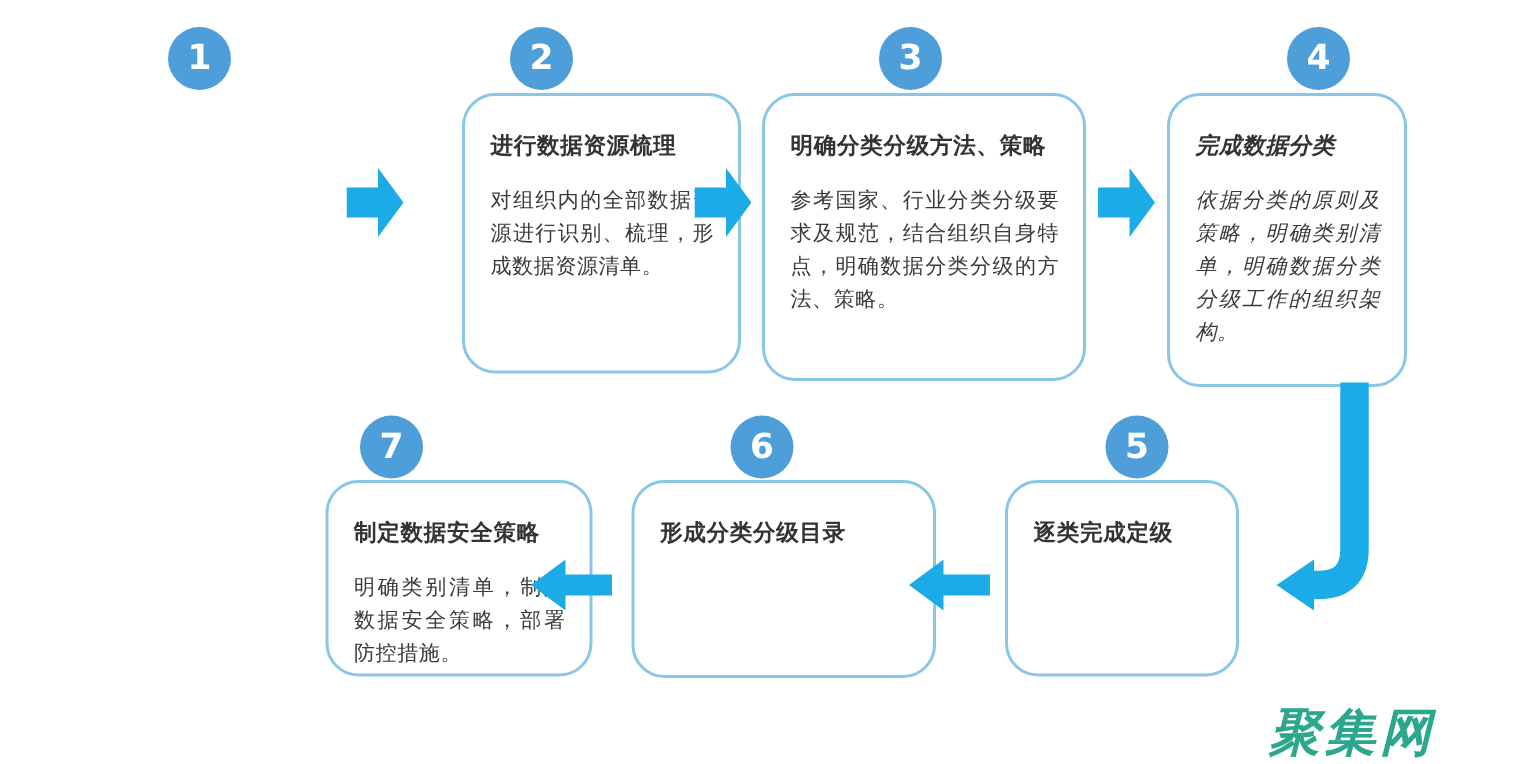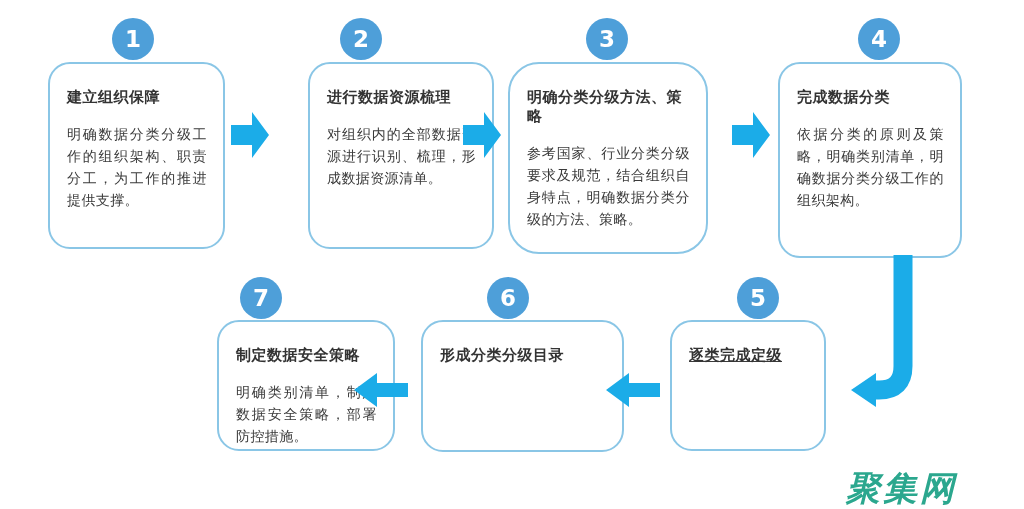--- a/index.html
+++ b/index.html
@@ -63,43 +63,39 @@
   .c1 { left: 112px; top: 18px; }
   .c2 { left: 340px; top: 18px; }
   .c3 { left: 586px; top: 18px; }
   .c4 { left: 858px; top: 18px; }
   .c5 { left: 737px; top: 277px; }
   .c6 { left: 487px; top: 277px; }
   .c7 { left: 240px; top: 277px; }
   
   .b1 { left: 48px;  top: 62px;  width: 177px; height: 187px; }
   .b2 { left: 272px; top: 62px;  width: 186px; height: 187px; margin-left: 36px; }
-  .b3 { left: 508px; top: 62px;  width: 200px; height: 192px; border-radius: 31px; }
-  .b4 { left: 778px; top: 62px;  width: 184px; height: 196px; }
-  .b5 { left: 670px; top: 320px; width: 156px; height: 131px; text-decoration: underline; }
+  .b3 { left: 508px; top: 62px;  width: 216px; height: 192px; }
+  .b4 { left: 778px; top: 62px;  width: 160px; height: 196px; font-style: italic; }
+  .b5 { left: 670px; top: 320px; width: 156px; height: 131px; }
   .b6 { left: 421px; top: 320px; width: 203px; height: 132px; }
   .b7 { left: 170px; top: 320px; width: 178px; height: 131px; margin-left: 47px; }
   
   .a12 { left: 231px; top: 111px; }
   .a23 { left: 463px; top: 111px; }
   .a34 { left: 732px; top: 111px; }
   .a56 { left: 606px; top: 372px; }
   .a67 { left: 354px; top: 372px; }
   .jconn { left: 845px; top: 250px; }
 </style>
 </head>
 <body>
 
 <div class="canvas">
 
   <div class="step-circle c1">1</div>
-  <div class="step-box b1">
-    <div class="step-title">建立组织保障</div>
-    <div class="step-body">明确数据分类分级工作的组织架构、职责分工，为工作的推进提供支撑。</div>
-  </div>
 
   <div class="step-circle c2">2</div>
   <div class="step-box b2">
     <div class="step-title">进行数据资源梳理</div>
     <div class="step-body">对组织内的全部数据资源进行识别、梳理，形成数据资源清单。</div>
   </div>
 
   <div class="step-circle c3">3</div>
   <div class="step-box b3">
     <div class="step-title">明确分类分级方法、策略</div>

